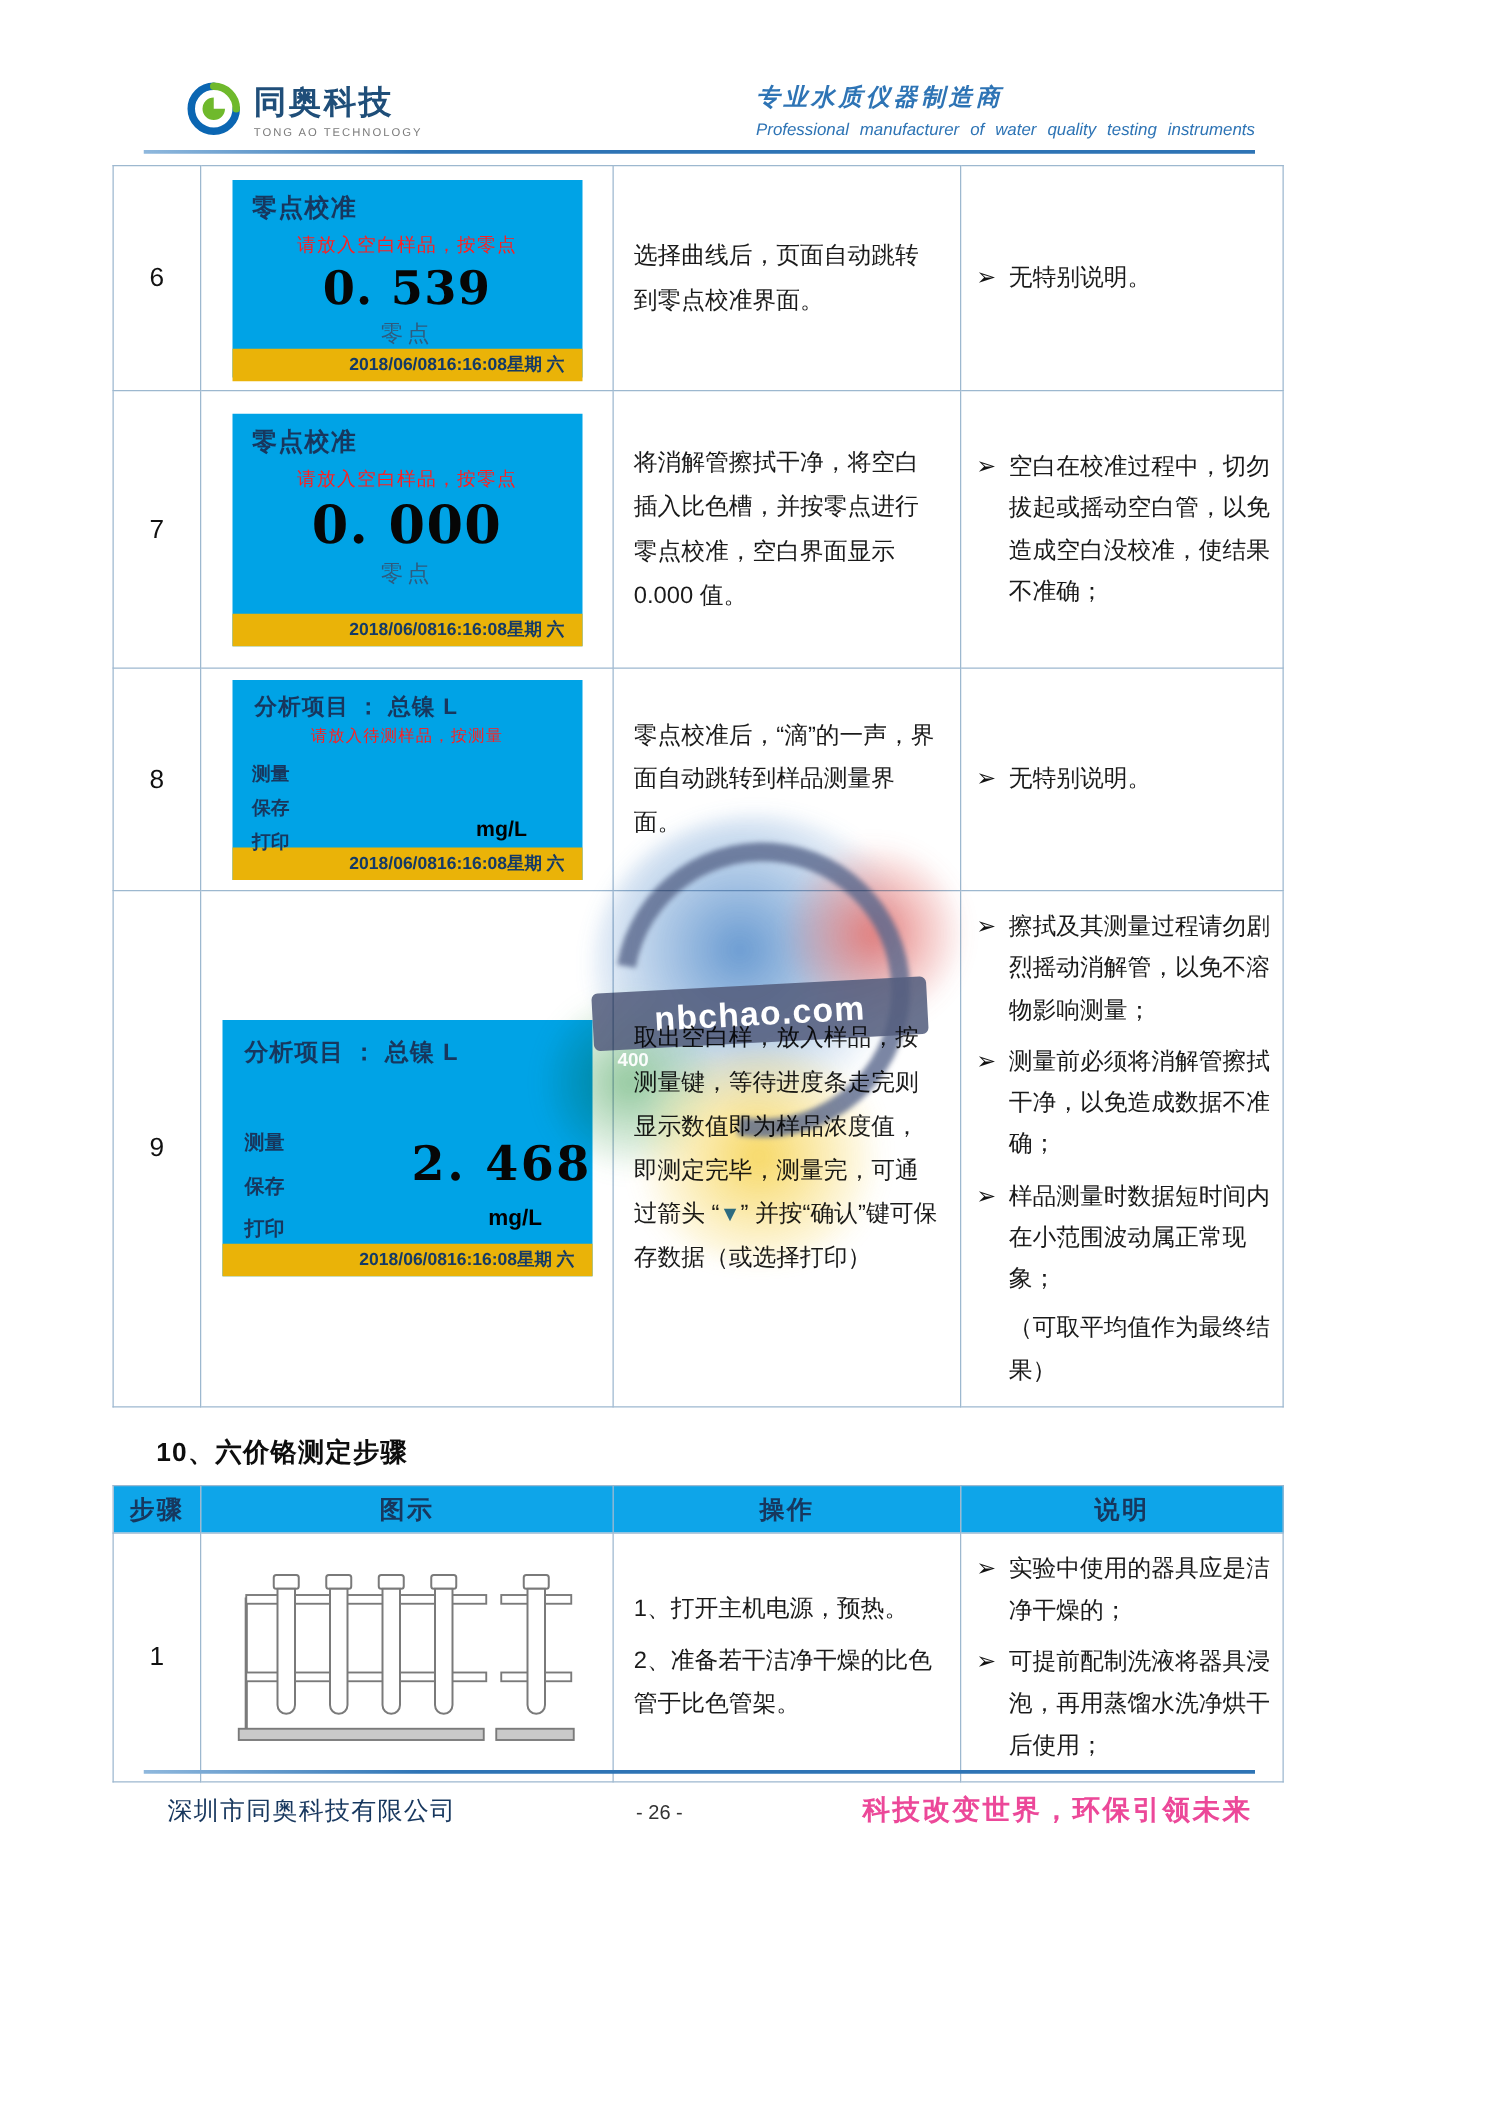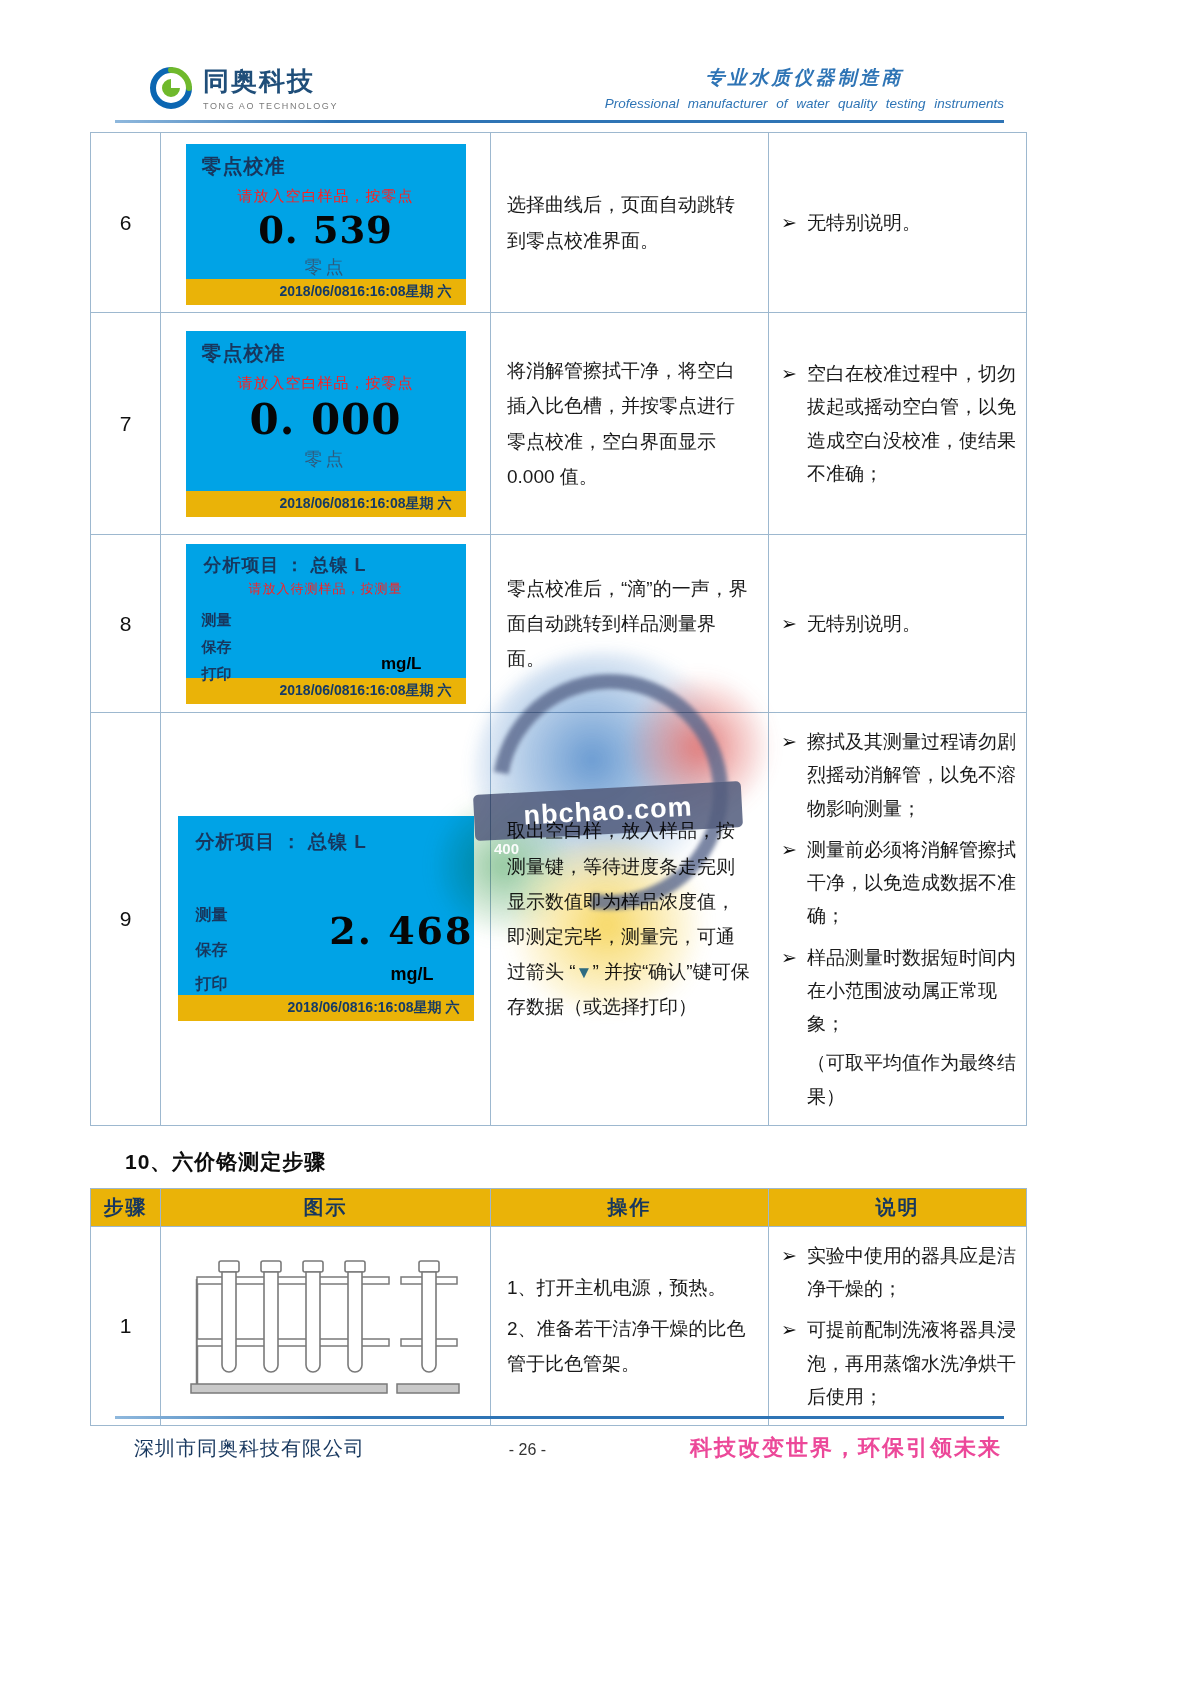--- a/index.html
+++ b/index.html
@@ -5,24 +5,24 @@
   * { margin:0; padding:0; box-sizing:border-box; }
   body {
     width:1200px; height:1697px; position:relative; background:#ffffff;
     font-family:"Liberation Sans","DejaVu Sans",sans-serif; color:#1a1a1a;
     overflow:hidden;
   }
   .content { position:absolute; left:90px; top:0; width:936px; }
 
   
   .page-header { margin-top:64px; padding:0 22px 0 58px; display:flex; justify-content:space-between; align-items:flex-end; }
-  .logo { display:flex; align-items:flex-end; gap:9px; }
+  .logo { display:flex; align-items:flex-start; gap:9px; }
   .logo-text .logo-name { font-size:26px; font-weight:bold; color:#1f4e79; letter-spacing:2px; }
   .logo-text .logo-sub { font-size:9px; color:#7a7a7a; letter-spacing:1.6px; margin-top:2px; }
-  .taglines { text-align:center; }
+  .taglines { text-align:left; }
   .tagline-zh { color:#2e74b5; font-weight:bold; font-style:italic; font-size:19px; letter-spacing:3px; }
   .tagline-en { color:#2e74b5; font-weight:normal; font-style:italic; font-size:13.5px; margin-top:5px; word-spacing:5px; }
   .header-rule { height:3px; margin:9px 22px 0 25px; background:linear-gradient(to right,#8fb8dd,#2e74b5 25%,#2e74b5); }
 
   
   table.steps, table.chrom { border-collapse:collapse; width:936px; table-layout:fixed; }
   table.steps { margin-top:9px; }
   table.steps td, table.chrom td, table.chrom th { border:1px solid #9db8cf; }
   col.c1 { width:70px; } col.c2 { width:330px; } col.c3 { width:278px; } col.c4 { width:258px; }
   td.c-step { text-align:center; vertical-align:middle; font-size:21px; color:#111; }
@@ -52,21 +52,21 @@
   .lcd-m .unit { position:absolute; right:44px; bottom:30px; font-size:17px; font-weight:bold; color:#000; }
   .lcd-b .t { font-size:19px; padding-top:13px; padding-left:18px; }
   .lcd-b .menu { position:absolute; left:18px; top:82px; font-size:16px; color:#17375e; font-weight:bold; line-height:2.15; }
   .lcd-b .bigv { position:absolute; left:0; right:0; top:92px; text-align:right; font-family:"DejaVu Serif",serif;
                  font-size:38px; font-weight:bold; color:#060606; letter-spacing:2px; }
   .lcd-b .unit { position:absolute; right:40px; bottom:36px; font-size:18px; font-weight:bold; color:#000; }
   .tri { color:#2e74b5; font-size:17px; }
 
   
   .section-title { margin:22px 0 12px 35px; font-size:21px; font-weight:bold; color:#0d0d0d; letter-spacing:1px; }
-  table.chrom th { background:#eab308; color:#17375e; font-size:20px; font-weight:bold; height:38px; letter-spacing:2px; }
+  table.chrom th { background:#0ea5e9; color:#17375e; font-size:20px; font-weight:bold; height:38px; letter-spacing:2px; }
   tr.chrom-row { height:172px; }
   .op-line + .op-line { margin-top:6px; }
 
   
   .watermark { position:absolute; left:408px; top:636px; width:392px; height:392px;
                pointer-events:none; mix-blend-mode:multiply; opacity:.72; z-index:5; }
   .wm-blob { position:absolute; border-radius:50%; filter:blur(7px); }
   .wm-blue   { left:66px; top:16px;  width:262px; height:240px; background:radial-gradient(circle at 45% 45%, rgba(36,108,188,.95), rgba(36,108,188,0) 70%); }
   .wm-red    { left:216px; top:36px; width:150px; height:150px; background:radial-gradient(circle, rgba(214,44,40,.85), transparent 70%); }
   .wm-green  { left:26px; top:150px; width:140px; height:160px; background:radial-gradient(circle, rgba(64,158,84,.8), transparent 70%); }

